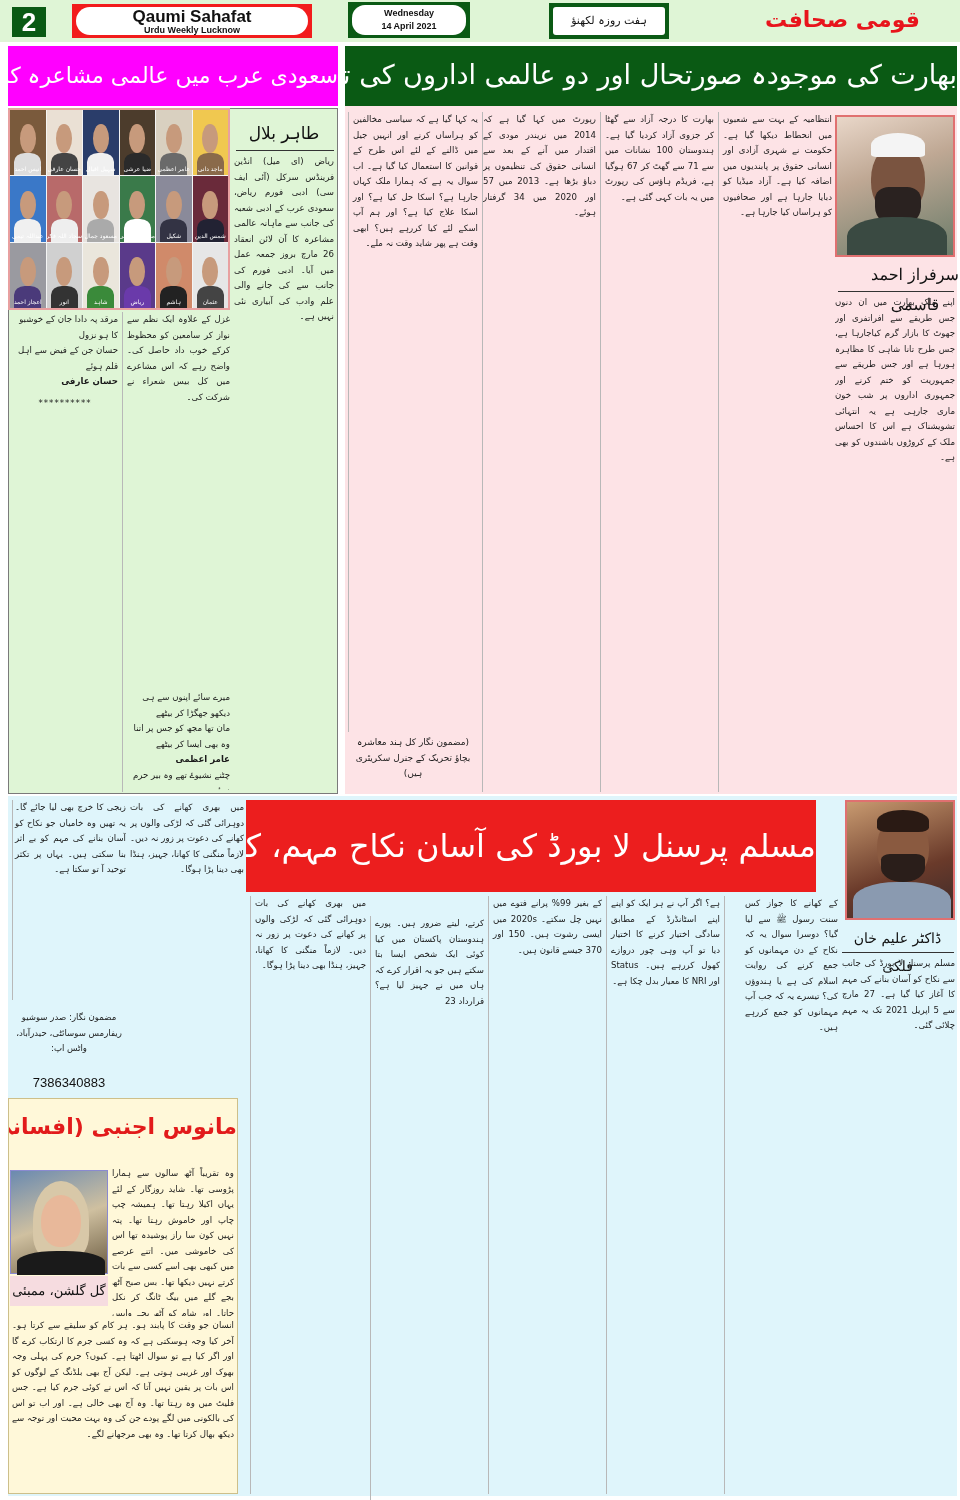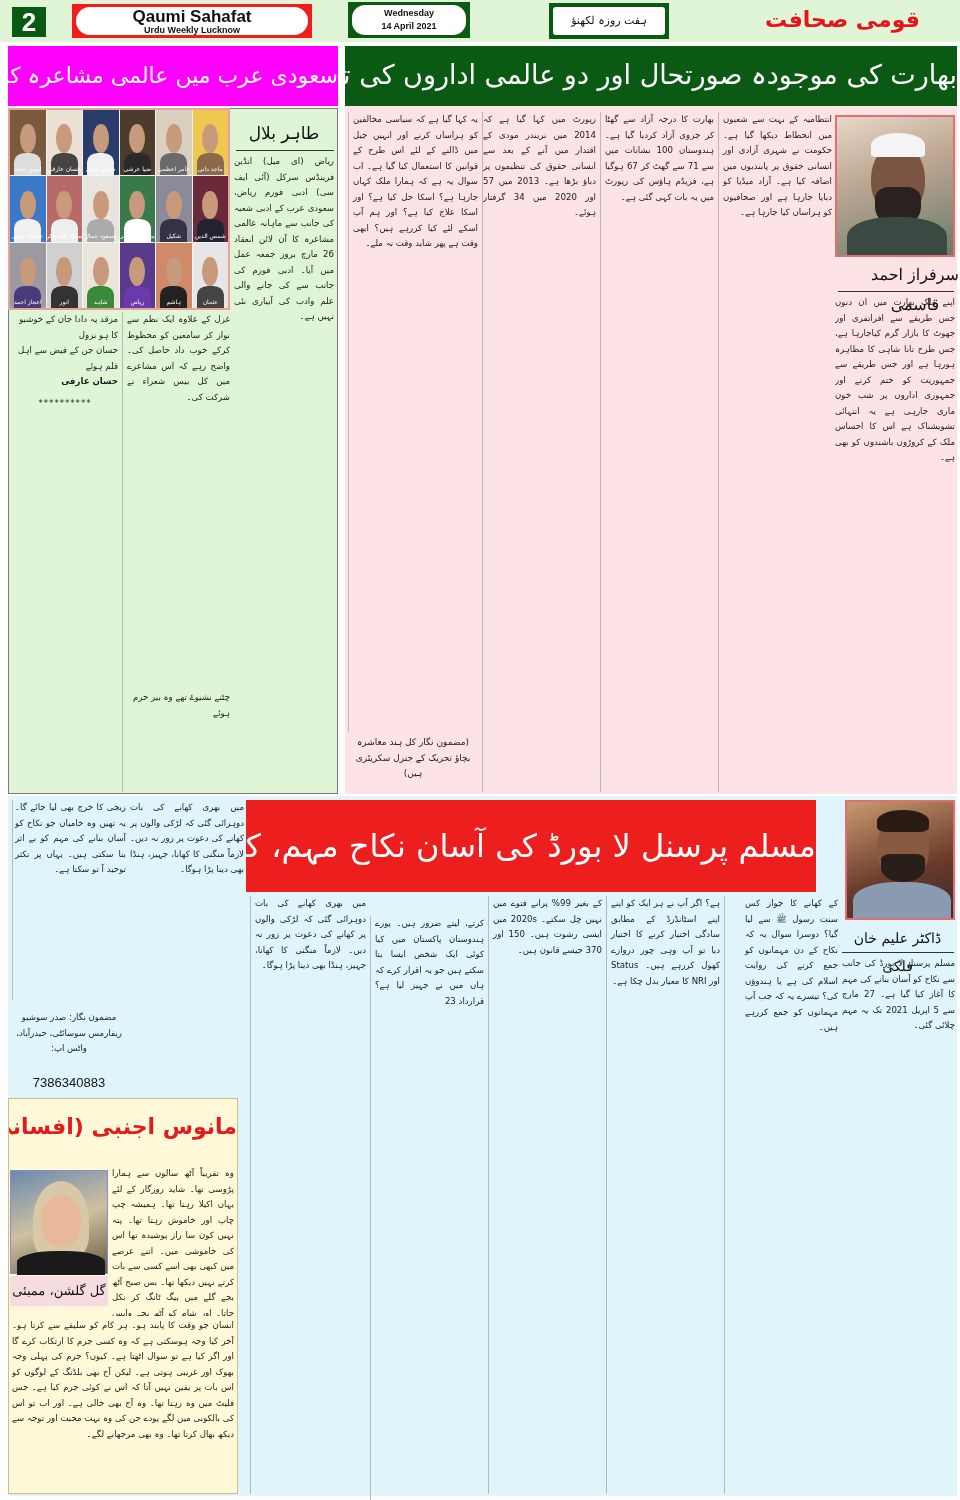--- a/index.html
+++ b/index.html
@@ -202,20 +202,25 @@
   <div>
     <div>مرقد پہ دادا جان کے خوشبو کا ہو نزول</div>
     <div>حسان جن کے فیض سے اہل قلم ہوئے</div>
     <div style="font-weight:bold;">حسان عارفی</div>
   </div>
   <div class="dots" style="margin-top:6px;">**********</div>
 </div>
 
 <div class="abs col" style="left:122px; top:690px; width:108px; height:100px; text-align:right; padding-left:4px;">
   <div>
+    <div>میرے سائے اپنوں سے ہی دیکھو جھگڑا کر بیٹھے</div>
+    <div>مان تھا مجھ کو جس پر اتنا وہ بھی ایسا کر بیٹھے</div>
+    <div style="font-weight:bold;">عامر اعظمی</div>
+  </div>
+  <div>
     <div>چٹنے نشیوۓ تھے وہ بیر حرم ہوئے</div>
 
   </div>
 </div>
 
 <div class="abs sec-pink" style="left:345px; top:106px; width:612px; height:688px;"></div>
 
 <div class="abs photo portrait" style="left:835px; top:115px; width:120px; height:142px;">
   <div class="head" style="left:34px; top:26px; width:54px; height:72px; background:#7a5440;"></div>
   <div class="head" style="left:34px; top:16px; width:54px; height:24px; background:#f4f4f4; border-radius:50% 50% 10% 10%;"></div>

